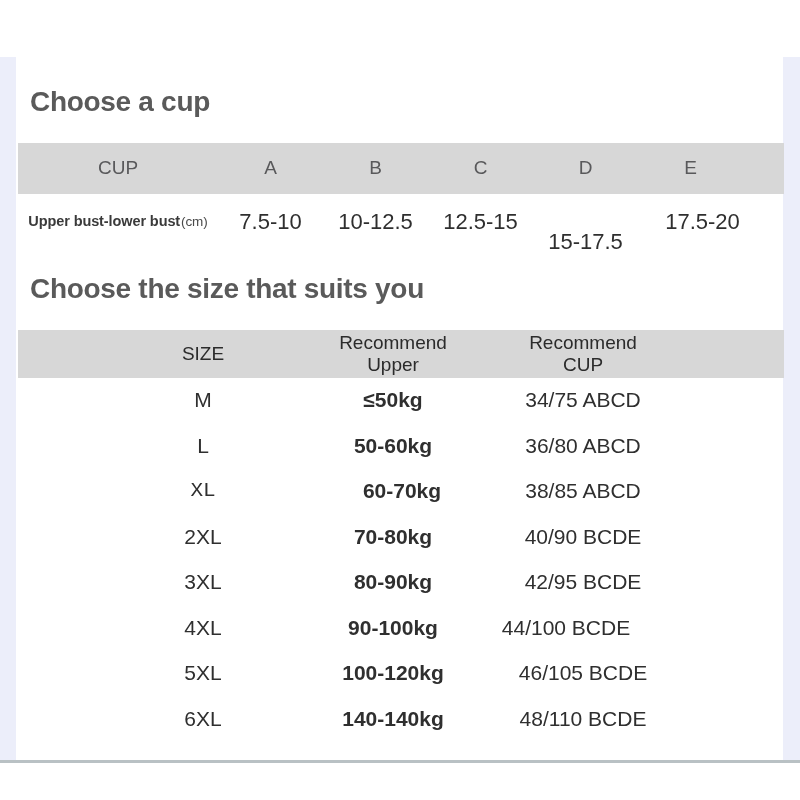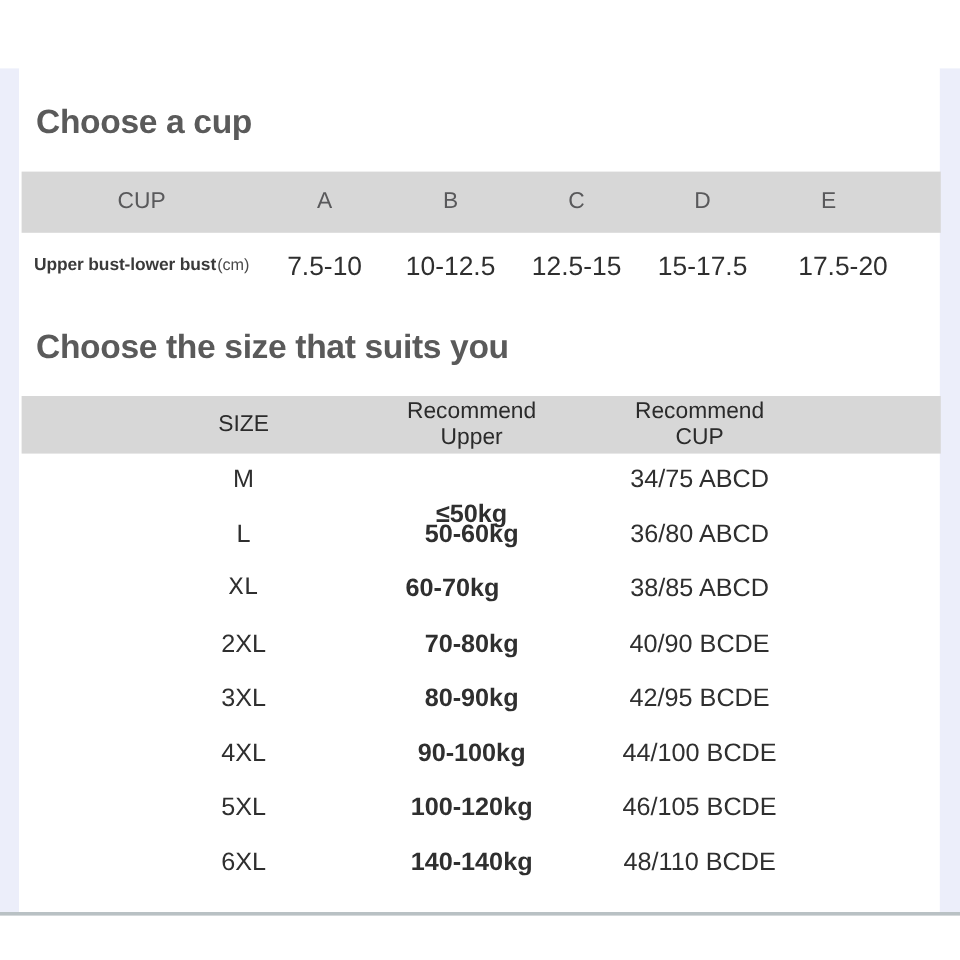--- a/index.html
+++ b/index.html
@@ -170,21 +170,21 @@
 
       <div class="row" id="cup-values">
         <div class="cell" style="left:0px;width:200px;">
           <span class="cup-rowlabel">
             <span>Upper bust-lower bust</span><span class="unit">(cm)</span>
           </span>
         </div>
         <div class="cell cup-body-cell" style="left:200px;width:105px;">7.5-10</div>
         <div class="cell cup-body-cell" style="left:305px;width:105px;">10-12.5</div>
         <div class="cell cup-body-cell" style="left:410px;width:105px;">12.5-15</div>
-        <div class="cell cup-body-cell" style="left:515px;width:105px;">15-17.5</div>
+        <div class="cell cup-body-cell" style="left:515px;width:105px;margin-top:20px;">15-17.5</div>
         <div class="cell cup-body-cell" style="left:632px;width:105px;text-align:right;">17.5-20</div>
       </div>
 
     </div>
 
     <div class="section-title" id="title-size">Choose the size that suits you</div>
 
     <div class="table" id="size-table">
 
       <div class="thead row">
@@ -197,47 +197,47 @@
         </div>
         <div class="cell size-head-cell" style="left:470px;width:190px;">
           <span>Recommend</span>
           <span>CUP</span>
         </div>
       </div>
 
       <div id="size-rows">
           <div class="row size-row">
             <div class="cell size-cell size-name" style="left: 90px; width: 190px;">M</div>
-            <div class="cell size-cell weight" style="left: 280px; width: 190px; margin-top: 29px;">≤50kg</div>
+            <div class="cell size-cell weight" style="left: 280px; width: 190px;">≤50kg</div>
             <div class="cell size-cell cup" style="left: 470px; width: 190px;">34/75 ABCD</div>
           </div>
           <div class="row size-row">
             <div class="cell size-cell size-name" style="left: 90px; width: 190px;">L</div>
             <div class="cell size-cell weight" style="left: 280px; width: 190px;">50-60kg</div>
             <div class="cell size-cell cup" style="left: 470px; width: 190px;">36/80 ABCD</div>
           </div>
           <div class="row size-row">
             <div class="cell size-cell size-name" style="left: 90px; width: 190px; font-family: Liberation Mono, monospace;">XL</div>
-            <div class="cell size-cell weight" style="left: 264px; width: 190px; text-align: center;">60-70kg</div>
+            <div class="cell size-cell weight" style="left: 289px; width: 190px; text-align: center;">60-70kg</div>
             <div class="cell size-cell cup" style="left: 470px; width: 190px;">38/85 ABCD</div>
           </div>
           <div class="row size-row">
             <div class="cell size-cell size-name" style="left: 90px; width: 190px;">2XL</div>
             <div class="cell size-cell weight" style="left: 280px; width: 190px;">70-80kg</div>
             <div class="cell size-cell cup" style="left: 470px; width: 190px;">40/90 BCDE</div>
           </div>
           <div class="row size-row">
             <div class="cell size-cell size-name" style="left: 90px; width: 190px;">3XL</div>
             <div class="cell size-cell weight" style="left: 280px; width: 190px;">80-90kg</div>
             <div class="cell size-cell cup" style="left: 470px; width: 190px;">42/95 BCDE</div>
           </div>
           <div class="row size-row">
             <div class="cell size-cell size-name" style="left: 90px; width: 190px;">4XL</div>
             <div class="cell size-cell weight" style="left: 280px; width: 190px;">90-100kg</div>
-            <div class="cell size-cell cup" style="left: 470px; width: 190px;">44/100 BCDE</div>
+            <div class="cell size-cell cup" style="left: 453px; width: 190px;">44/100 BCDE</div>
           </div>
           <div class="row size-row">
             <div class="cell size-cell size-name" style="left: 90px; width: 190px;">5XL</div>
             <div class="cell size-cell weight" style="left: 280px; width: 190px;">100-120kg</div>
             <div class="cell size-cell cup" style="left: 470px; width: 190px;">46/105 BCDE</div>
           </div>
           <div class="row size-row">
             <div class="cell size-cell size-name" style="left: 90px; width: 190px;">6XL</div>
             <div class="cell size-cell weight" style="left: 280px; width: 190px;">140-140kg</div>
             <div class="cell size-cell cup" style="left: 470px; width: 190px;">48/110 BCDE</div>

